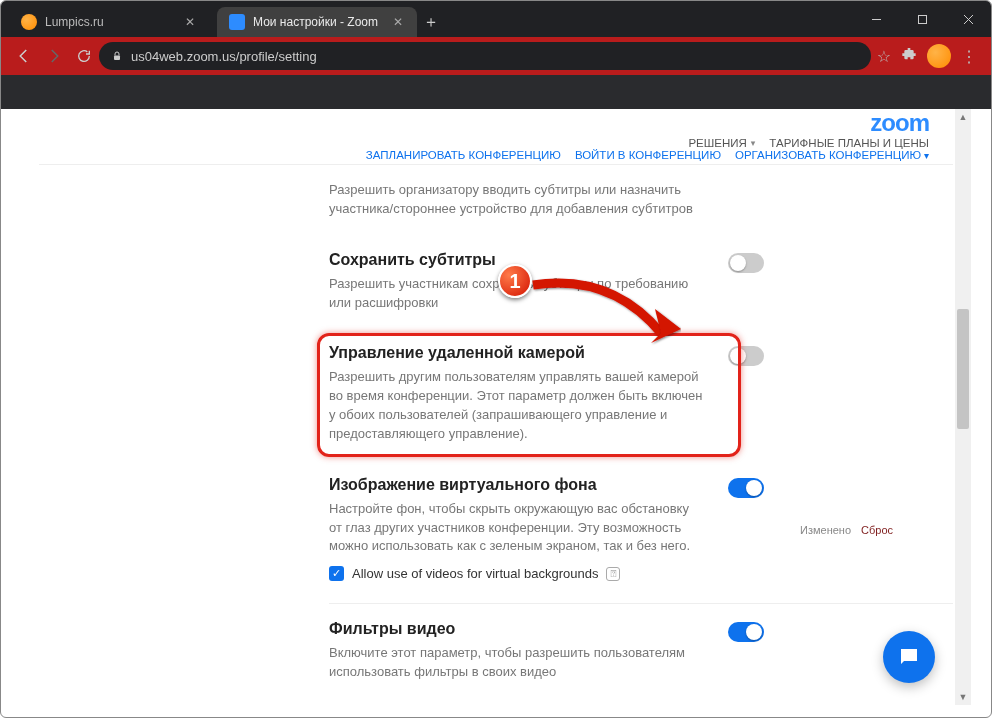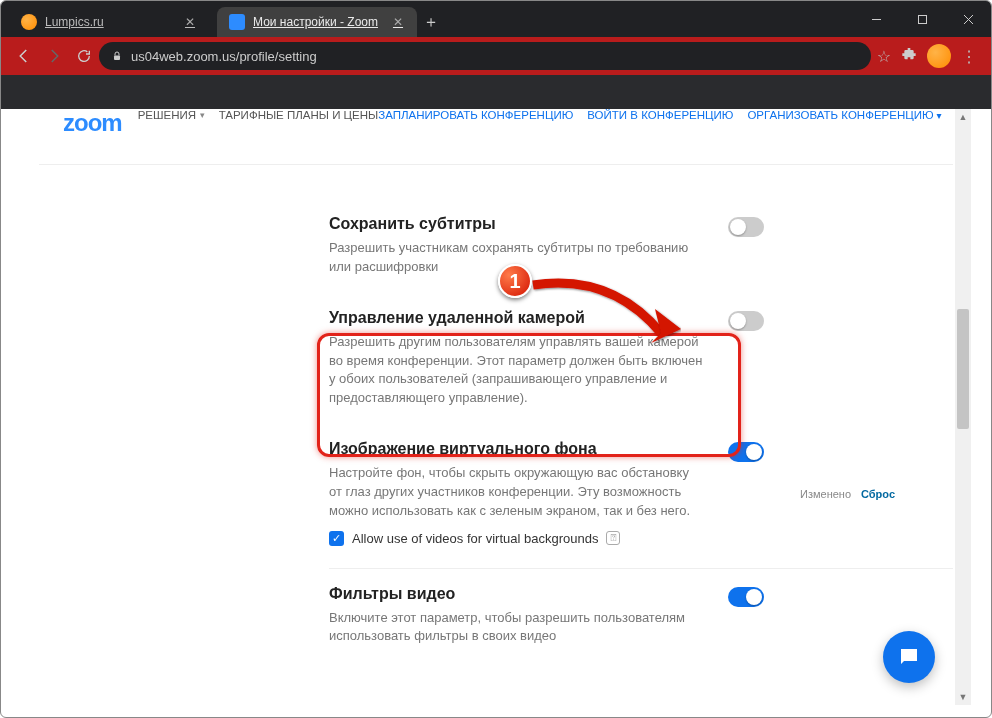--- a/index.html
+++ b/index.html
@@ -1,20 +1,20 @@
 <!DOCTYPE html>
 <html><head>
 <meta charset="utf-8">
 <style>
   * { margin: 0; padding: 0; box-sizing: border-box; font-family: "Segoe UI", Arial, sans-serif; }
   body { width: 992px; height: 718px; background: #fff; overflow: hidden; position: relative; border: 1px solid #888; border-radius: 6px; }
 
   
   .titlebar { height: 36px; background: #202124; display: flex; align-items: stretch; }
-  .tab { display: flex; align-items: center; gap: 8px; padding: 0 12px; color: #bbb; font-size: 12px; min-width: 200px; max-width: 220px; border-top-left-radius: 8px; border-top-right-radius: 8px; margin-top: 6px; margin-left: 8px; position: relative; text-decoration: underline; }
+  .tab { display: flex; align-items: center; gap: 8px; padding: 0 12px; color: #bbb; font-size: 12px; min-width: 200px; max-width: 220px; border-top-left-radius: 8px; border-top-right-radius: 8px; margin-top: 6px; margin-left: 8px; position: relative; }
   .tab.active { background: #404040; color: #eaeaea; }
   .tab .favicon { width: 16px; height: 16px; border-radius: 50%; flex-shrink: 0; }
   .tab .title { flex: 1; white-space: nowrap; overflow: hidden; text-overflow: ellipsis; }
   .tab .close { width: 14px; height: 14px; display:flex; align-items:center; justify-content:center; font-size:12px; color:#aaa; }
   .newtab { color:#ccc; display:flex; align-items:center; justify-content:center; width:28px; margin-top:6px; font-size:16px;}
   .win-controls { margin-left:auto; display:flex; }
   .win-btn { width:46px; display:flex; align-items:center; justify-content:center; color:#ccc; font-size:12px;}
   .win-btn svg { width:11px; height:11px; }
 
   .addrbar { height: 38px; background: #b91c1c; display:flex; align-items:center; padding: 0 8px; }
@@ -23,38 +23,38 @@
   .urlbox { flex:1; height:28px; background:#202124; border-radius:14px; display:flex; align-items:center; padding:0 12px; color:#ccc; font-size:13px; gap:8px; }
   .urlbox .lock { width:12px; height:12px; }
   .addrbar .right-icons { display:flex; align-items:center; gap:10px; padding:0 6px; }
   .addrbar .avatar { width:24px; height:24px; border-radius:50%; background: radial-gradient(circle at 35% 35%, #ffb347, #ff8c00); }
 
   
   .darkstrip { height: 34px; background: #2a2b2e; }
 
   
   .page { position: absolute; top: 108px; left: 38px; right: 38px; bottom: 12px; background: #fff; overflow:hidden; }
-  .zoom-header { display:flex; align-items:flex-start; height:56px; padding: 0 24px; border-bottom:1px solid #eee; font-size:11.5px; }
+  .zoom-header { display:flex; align-items:flex-end; height:56px; padding: 0 24px; border-bottom:1px solid #eee; font-size:11.5px;flex-direction:column; }
   .zoom-logo { font-size: 24px; font-weight: 800; color:#2D8CFF; letter-spacing:-1px; }
   .hnav { display:flex; align-items:center; gap:14px; margin-left:16px; color:#555; white-space:nowrap; }
   .hnav .item { display:flex; align-items:center; gap:4px; }
   .hnav .drop::after { content:"▾"; font-size:9px; color:#888; }
   .hnav-right { margin-left:auto; display:flex; align-items:center; gap:14px; color:#555; white-space:nowrap;}
   .hnav-right .blue { color:#0E72ED; }
   .hnav-right .blue.drop::after{ content:" ▾"; font-size:10px; }
 
   .content { padding: 0 0 0 290px; position:relative; }
   .setting { padding: 16px 0; display:flex; gap: 24px; max-width: 640px; }
   .setting .txt { flex: 1; min-width:0; max-width: 375px; }
   .setting h4 { font-size: 16px; font-weight: 700; color:#222; margin-bottom:6px; }
   .setting p { font-size: 13px; color:#777; line-height:1.45; }
   .setting .ctrl { width:48px; padding-top:2px; }
   .setting .meta { width:140px; font-size:11px; display:flex; align-items:center; gap:10px; padding-top:2px; }
   .setting .meta .lbl { color:#888; }
-  .setting .meta .reset { color:#0369a1;font-weight:bold; }
+  .setting .meta .reset { color:#7f1d1d; }
 
   .toggle { width:36px; height:20px; border-radius:10px; background:#ccc; position:relative; }
   .toggle .knob { position:absolute; top:2px; left:2px; width:16px; height:16px; border-radius:50%; background:#fff; box-shadow:0 1px 2px rgba(0,0,0,.3); transition:left .15s; }
   .toggle.on { background:#0E72ED; }
   .toggle.on .knob { left:18px; }
 
   .checkbox-row { display:flex; align-items:center; gap:8px; font-size:13px; color:#333; margin-top:10px; }
   .checkbox { width:15px; height:15px; border-radius:3px; background:#0E72ED; display:flex; align-items:center; justify-content:center; color:#fff; font-size:11px; }
   .qmark { width:14px; height:14px; border:1px solid #aaa; border-radius:3px; display:inline-flex; align-items:center; justify-content:center; font-size:10px; color:#888;}
 
@@ -158,20 +158,23 @@
       <span class="blue">ЗАПЛАНИРОВАТЬ КОНФЕРЕНЦИЮ</span>
       <span class="blue">ВОЙТИ В КОНФЕРЕНЦИЮ</span>
       <span class="blue drop">ОРГАНИЗОВАТЬ КОНФЕРЕНЦИЮ</span>
 
     </div>
   </div>
 
   <div class="content">
 
     <div class="setting">
+      <div class="txt">
+        <p>Разрешить организатору вводить субтитры или назначить участника/стороннее устройство для добавления субтитров</p>
+      </div>
       <div class="ctrl"></div>
         <div class="meta"></div>
     </div>
 
     <div class="setting">
       <div class="txt">
         <h4>Сохранить субтитры</h4>
         <p>Разрешить участникам сохранять субтитры по требованию или расшифровки</p>
       </div>
       <div class="ctrl">

